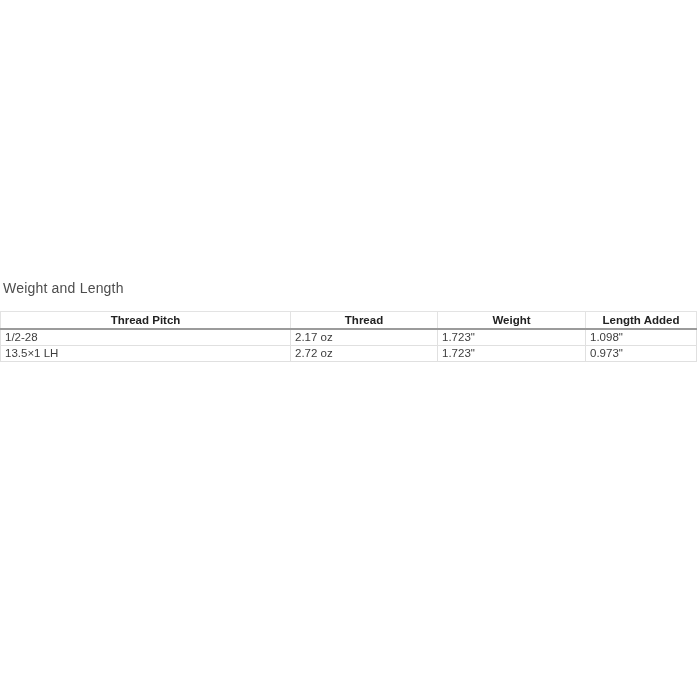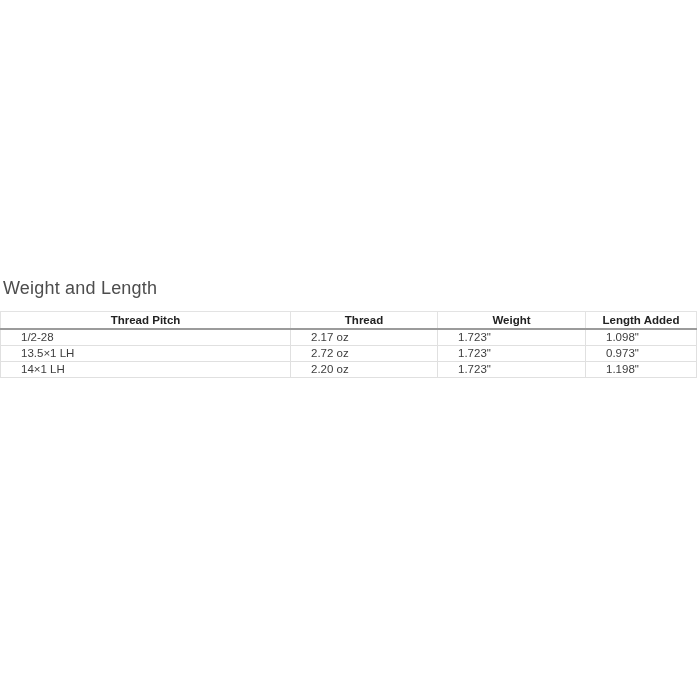--- a/index.html
+++ b/index.html
@@ -12,21 +12,21 @@
     position: relative;
     width: 700px;
     height: 700px;
     background: #ffffff;
     overflow: hidden;
   }
   .section-heading {
     position: absolute;
     left: 3px;
     top: 281px;
-    font-size: 18px;
+    font-size: 14px;
     line-height: 15px;
     color: #4d4d4d;
     letter-spacing: 0.2px;
   }
   table.spec-table {
     position: absolute;
     left: 0;
     top: 311px;
     width: 696px;
     border-collapse: collapse;
@@ -47,21 +47,21 @@
     border-top: 1px solid #e3e3e3;
     border-left: 1px solid #e3e3e3;
     border-right: 1px solid #e3e3e3;
     border-bottom: 2px solid #9b9b9b;
     white-space: nowrap;
     overflow: hidden;
   }
   table.spec-table td {
     color: #3d3d3d;
     text-align: left;
-    padding: 2px 20px;
+    padding: 2px 4px;
     height: 11px;
     line-height: 11px;
     border: 1px solid #e0e0e0;
     white-space: nowrap;
     overflow: hidden;
   }
 </style>
 </head>
 <body>
 
@@ -90,22 +90,16 @@
         <td>2.17 oz</td>
         <td>1.723"</td>
         <td>1.098"</td>
       </tr>
       <tr>
         <td>13.5×1 LH</td>
         <td>2.72 oz</td>
         <td>1.723"</td>
         <td>0.973"</td>
       </tr>
-      <tr>
-        <td>14×1 LH</td>
-        <td>2.20 oz</td>
-        <td>1.723"</td>
-        <td>1.198"</td>
-      </tr>
     </tbody>
   </table>
 
 </div>
 
 </body></html>

